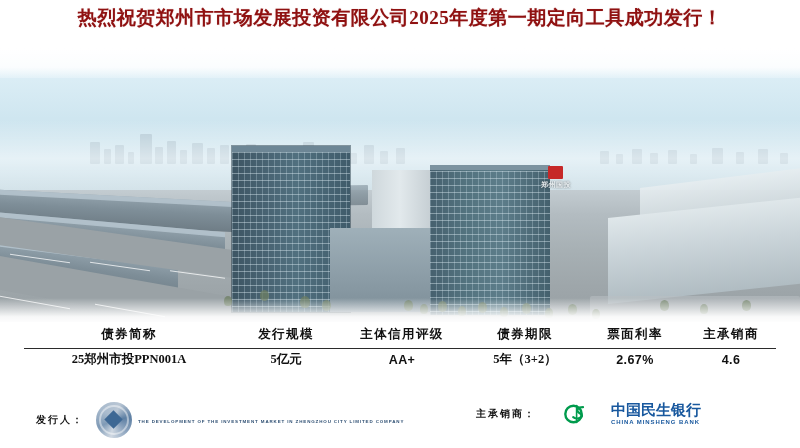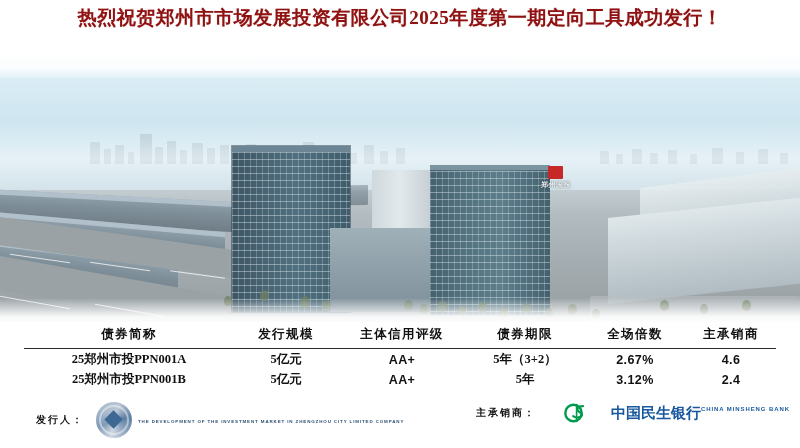--- a/index.html
+++ b/index.html
@@ -171,21 +171,21 @@
   .zz-en{
     font-size:4.4px;color:#2d4e72;letter-spacing:.85px;white-space:nowrap;margin-top:2px;
     font-family:"Liberation Sans",sans-serif;font-weight:bold;
     transform:scaleX(1.02);transform-origin:left center;
   }
 
   
   .ms-mark{
     position:relative;width:26px;height:22px;margin-left:12px;margin-right:5px;flex:0 0 auto;
   }
-  .ms-names{display:flex;flex-direction:row;justify-content:center;}
+  .ms-names{display:flex;flex-direction:column;justify-content:center;}
   .ms-cn{
     font-size:15px;font-weight:bold;color:#18589e;letter-spacing:0px;white-space:nowrap;line-height:16px;
     font-family:"Liberation Sans",sans-serif;
   }
   .ms-en{
     font-size:6px;font-weight:bold;color:#18589e;letter-spacing:.9px;white-space:nowrap;margin-top:1px;
     font-family:"Liberation Sans",sans-serif;
   }
 </style>
 </head>
@@ -306,46 +306,38 @@
         <col class="c-term">
           <col class="c-rate">
           <col class="c-mult">
       </colgroup>
       <thead>
         <tr>
           <th>债券简称</th>
           <th>发行规模</th>
           <th>主体信用评级</th>
           <th>债券期限</th>
-          <th>全场倍数</th>
+          <th>票面利率</th>
           <th>主承销商</th>
         </tr>
         <tr class="rule-row">
           <td colspan="6">
             <div class="rule"></div>
           </td>
         </tr>
       </thead>
       <tbody>
         <tr>
           <td class="cell">25郑州市投PPN001A</td>
           <td class="cell">5亿元</td>
           <td class="cell mono">AA+</td>
           <td class="cell">5年（3+2）</td>
           <td class="cell mono">2.67%</td>
           <td class="cell mono">4.6</td>
         </tr>
-        <tr>
-          <td class="cell">25郑州市投PPN001B</td>
-          <td class="cell">5亿元</td>
-          <td class="cell mono">AA+</td>
-          <td class="cell">5年</td>
-          <td class="cell mono">3.12%</td>
-          <td class="cell mono">2.4</td>
-        </tr>
       </tbody>
     </table>
   </div>
 
   <div class="footer">
 
     <div class="issuer-block">
       <div class="foot-label">发行人：</div>
       <div class="zz-mark"></div>
       <div class="zz-names">

